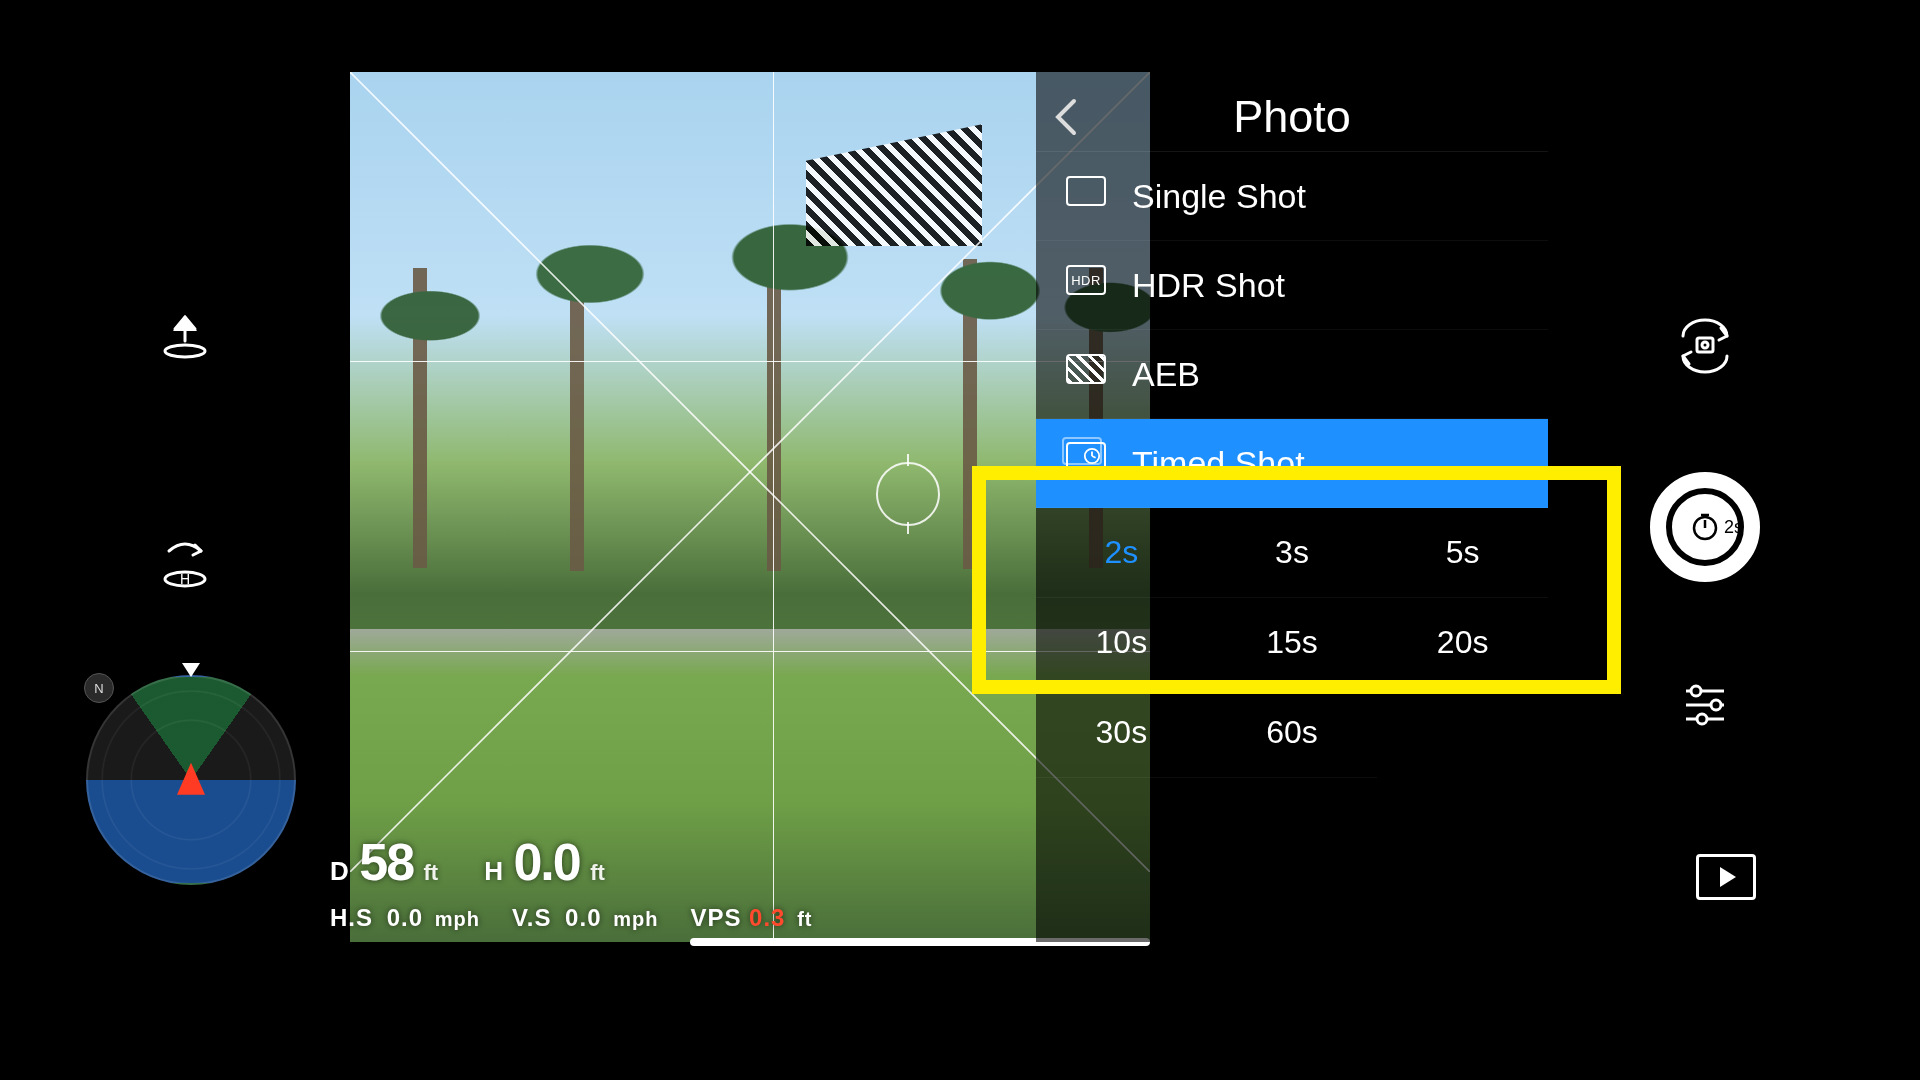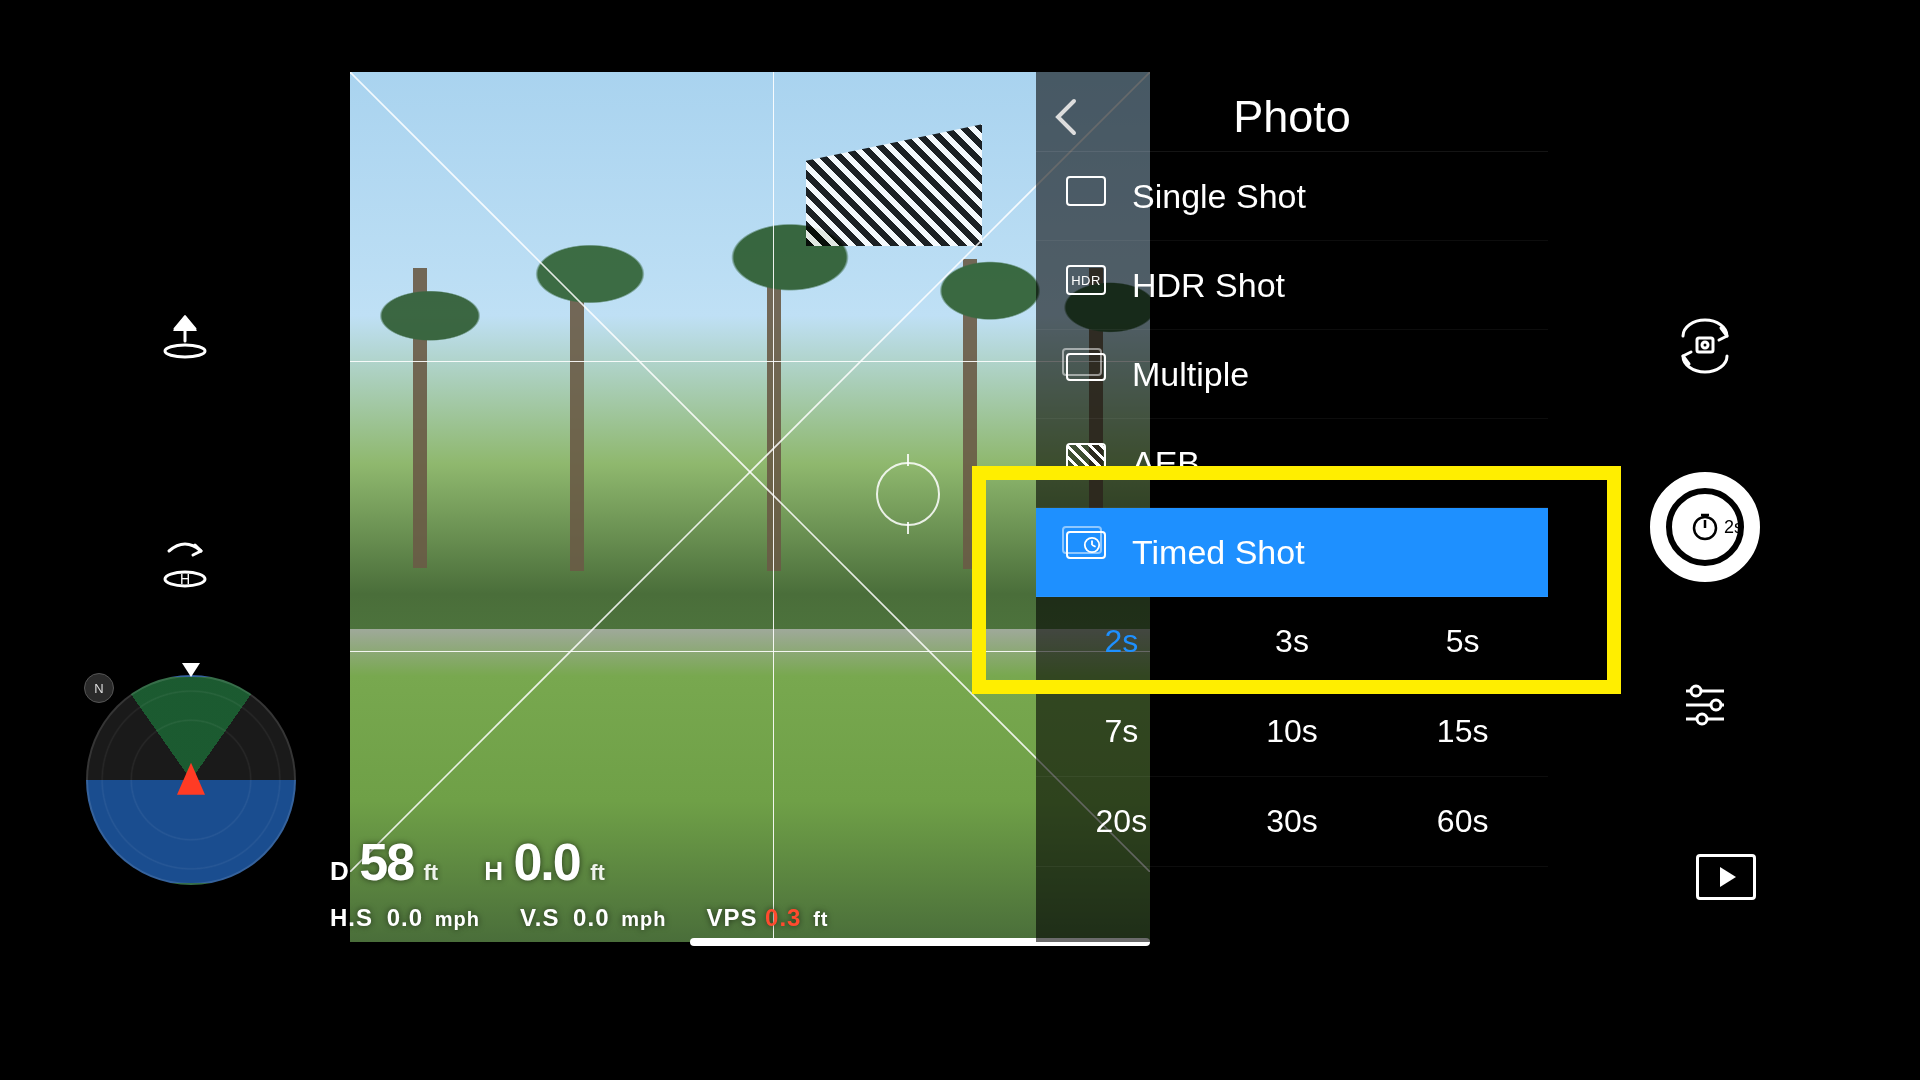--- a/index.html
+++ b/index.html
@@ -67,21 +67,21 @@
   }
   
   .telemetry {
     position: absolute;
     left: 330px; bottom: 148px;
     color: #fff;
     font-family: "Arial Narrow", Arial, sans-serif;
     text-shadow: 0 0 6px rgba(0,0,0,.6);
   }
   .tel-row1 { display:flex; align-items: baseline; gap: 46px; font-weight: 600;}
-  .tel-row2 { display:flex; align-items: baseline; gap: 40px; margin-top: 12px; font-size: 24px; font-weight: 600; letter-spacing: 1px;}
+  .tel-row2 { display:flex; align-items: baseline; gap: 32px; margin-top: 12px; font-size: 24px; font-weight: 600; letter-spacing: 1px;}
   .tel-big { font-size: 52px; font-weight: 700; letter-spacing: -2px; font-family: Arial, sans-serif;}
   .tel-label { font-size: 26px; margin-right: 6px; }
   .tel-unit { font-size: 22px; margin-left: 6px; opacity: .9;}
   .vps-val { color: #ff4a2e; }
   .homebar {
     position:absolute; left:690px; bottom:134px; width:460px; height:8px;
     background:#fff; border-radius:4px;
   }
 
   
@@ -316,29 +316,20 @@
       <span>Single Shot</span>
     </div>
 
     <div class="mode-row">
       <div class="mode-icon">
           <div class="box">HDR</div>
         </div>
       <span>HDR Shot</span>
     </div>
 
-    <div class="mode-row">
-      <div class="mode-icon">
-          <div class="stack">
-            <span></span>
-            <span></span>
-          </div>
-        </div>
-      <span>Multiple</span>
-    </div>
 
     <div class="mode-row">
       <div class="mode-icon">
           <div class="hatch"></div>
         </div>
       <span>AEB</span>
     </div>
 
     <div class="mode-row selected">
       <div class="mode-icon">
@@ -352,21 +343,20 @@
         </span>
           </div>
       </div>
       <span>Timed Shot</span>
     </div>
 
     <div class="interval-grid" id="interval-grid">
         <div class="interval-cell sel">2s</div>
         <div class="interval-cell">3s</div>
         <div class="interval-cell">5s</div>
-        <div class="interval-cell">7s</div>
         <div class="interval-cell">10s</div>
         <div class="interval-cell">15s</div>
         <div class="interval-cell">20s</div>
         <div class="interval-cell">30s</div>
         <div class="interval-cell">60s</div>
       </div>
   </div>
 </div>
 
 <div class="highlight" style="left:972px; top:466px; width:649px; height:228px;"></div>

